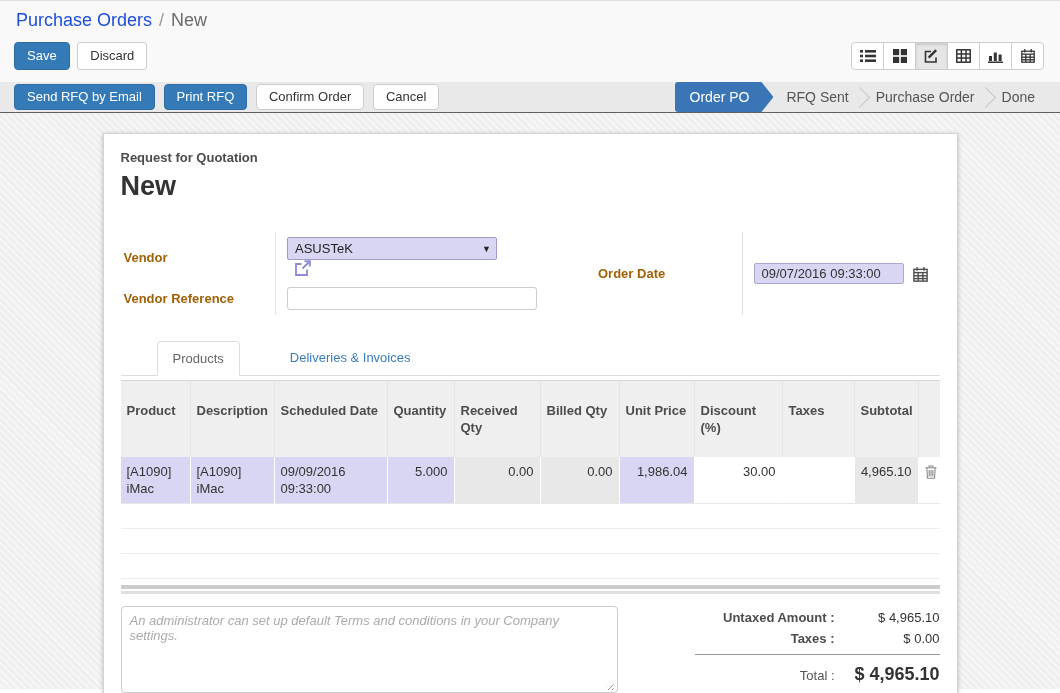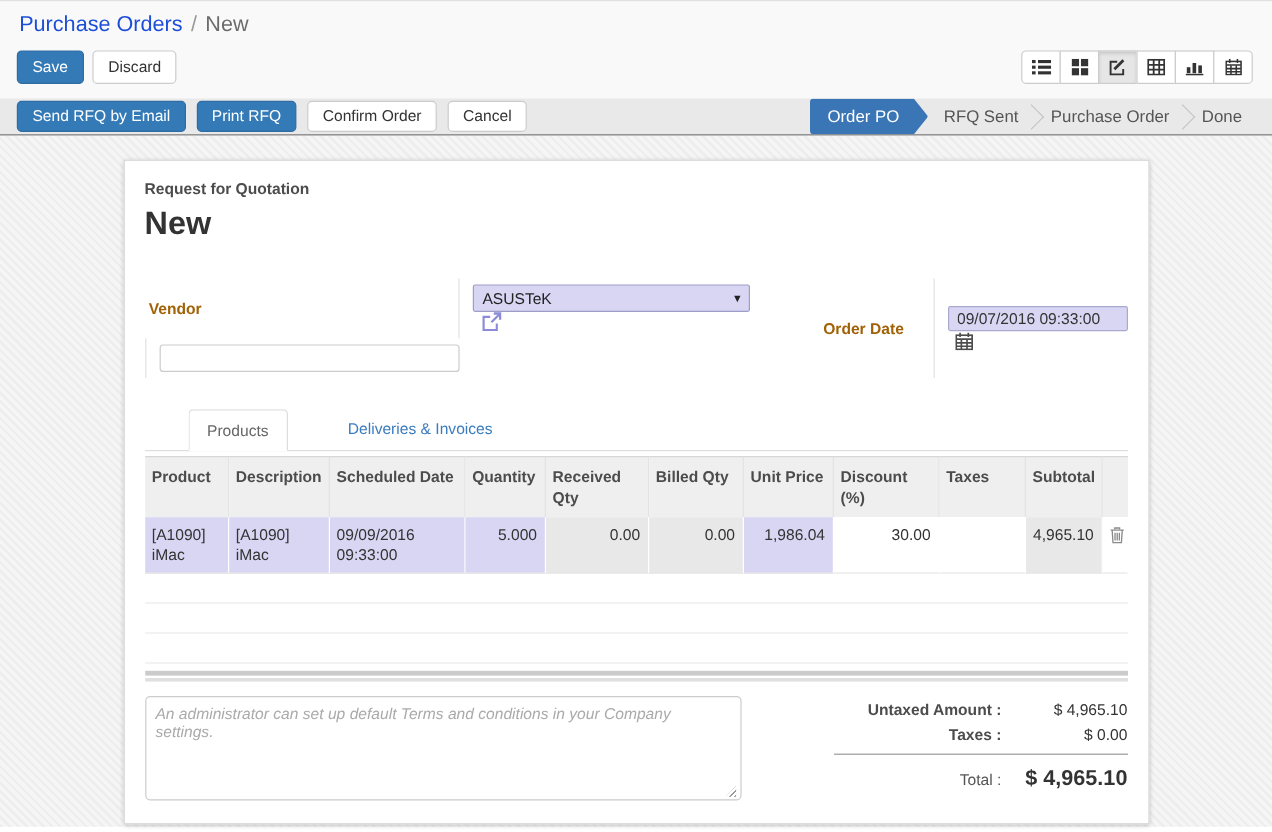--- a/index.html
+++ b/index.html
@@ -52,40 +52,40 @@
   .fields { display:flex; margin-top:30px; }
   .fgroup { display:table; border-collapse:collapse; }
   .fgroup .frow { display:table-row; }
   .fgroup .flabel { display:table-cell; font-weight:bold; color:#a16207; padding:8px 0 8px 3px;
     vertical-align:middle; white-space:nowrap; }
   .fgroup .fval { display:table-cell; border-left:1px solid #e2e2e2; padding:5px 0 5px 11px; vertical-align:middle; }
   .fg-left .flabel { width:155px; }
   .fg-right { margin-left:58px; }
   .fg-right .flabel { width:147px; }
 
-  .select-box { width:231px; height:23px; background:#d8d6f3; border:1px solid #9d9dc8; border-radius:2px;
+  .select-box { width:210px; height:23px; background:#d8d6f3; border:1px solid #9d9dc8; border-radius:2px;
     display:flex; align-items:center; justify-content:space-between; padding:0 5px 0 7px; cursor:pointer; color:#222; }
   .select-box .caret { font-size:9px; color:#222; }
   .ext-link { margin-left:7px; display:inline-flex; vertical-align:middle; cursor:pointer; }
   .text-input { width:250px; height:23px; border:1px solid #ccc; border-radius:3px; background:#fff; padding:0 6px;
     font-family:"Liberation Sans", sans-serif; font-size:13px; color:#333; }
   .date-input { width:150px; height:21px; background:#d8d6f3; border:1px solid #a9a9d0; border-radius:2px;
     padding:0 7px; font-family:"Liberation Sans", sans-serif; font-size:13px; color:#333; }
   .cal-icon { margin-left:6px; display:inline-flex; vertical-align:middle; cursor:pointer; }
 
   
   .tabs { margin-top:26px; border-bottom:1px solid #ddd; display:flex; padding-left:1px; }
   .tab { padding:9px 15px; margin-bottom:-1px; cursor:pointer; font-size:13px;margin-left:35px; }
   .tab.active { background:#fff; border:1px solid #ddd; border-bottom-color:#fff; border-radius:4px 4px 0 0; color:#666; }
   .tab.inactive { color:#3a7cbf; }
 
   
   table.o2m { width:100%; border-collapse:separate; border-spacing:0; table-layout:fixed; margin-top:4px; }
   table.o2m th { background:#efefef; text-align:left; font-weight:bold; color:#4c4c4c;
-    padding:8px 6px; vertical-align:top; border-top:1px solid #d6d6d6; border-right:1px solid #e3e3e3; line-height:17px; }
+    padding:21px 6px; vertical-align:top; border-top:1px solid #d6d6d6; border-right:1px solid #e3e3e3; line-height:17px; }
   table.o2m th:last-child { border-right:none; }
   table.o2m td { padding:6px 6px; vertical-align:top; border-bottom:1px solid #e6e6e6;
     border-right:1px solid #fff; line-height:17px; color:#333; }
   td.c-edit { background:#d8d6f3; }
   td.c-ro { background:#e8e8e8; }
   td.c-plain { background:#fff; }
   .num { text-align:right; }
   .del-cell { text-align:center; padding-top:8px !important; cursor:pointer; }
 
   .add-row { padding:6px 6px; border-bottom:1px solid #e8e8e8; }
@@ -229,20 +229,21 @@
                 <g fill="none" stroke="#8b8bd9" stroke-width="1.8">
                   <path d="M13 9.5v5.5H2V4h5.5"></path>
                   <path d="M8.5 8.5L15 2"></path>
                   <path d="M10.5 1.2h5.3v5.3" stroke-width="2"></path>
                 </g>
               </svg>
             </span>
           </span>
         </div>
         <div class="frow">
+          <span class="flabel">Vendor Reference</span>
           <span class="fval">
             <input class="text-input" type="text" value="" style="">
           </span>
         </div>
       </div>
       <div class="fgroup fg-right">
         <div class="frow">
           <span class="flabel">Order Date</span>
           <span class="fval">
             <input class="date-input" type="text" value="09/07/2016 09:33:00" style="">

